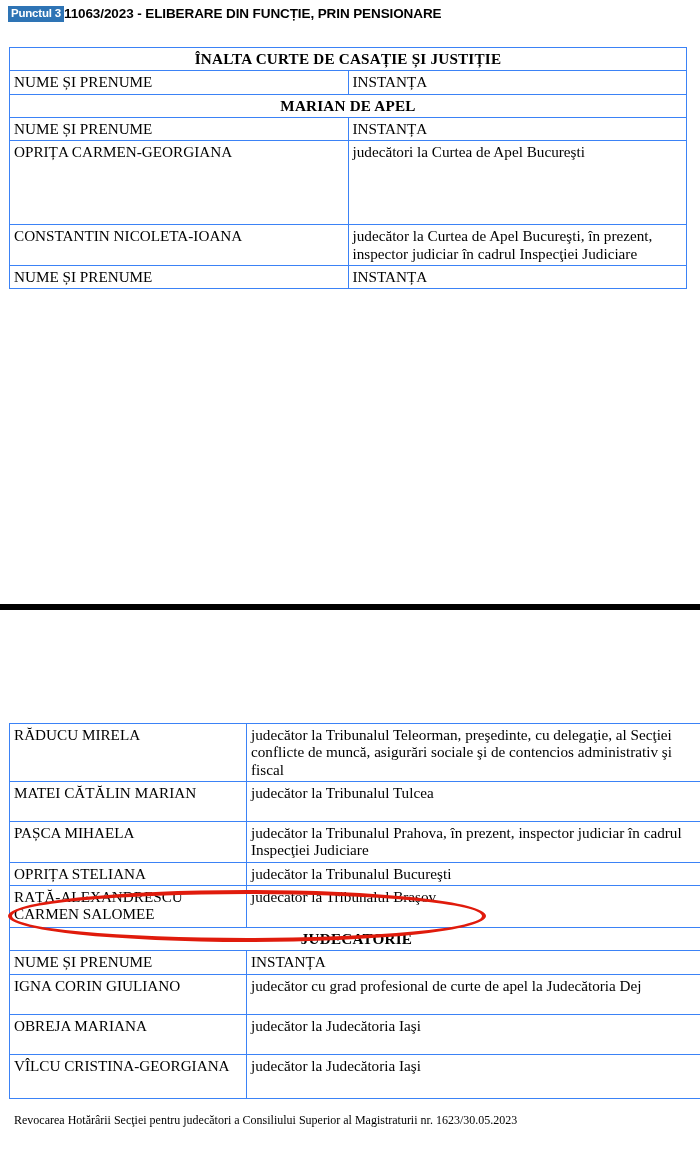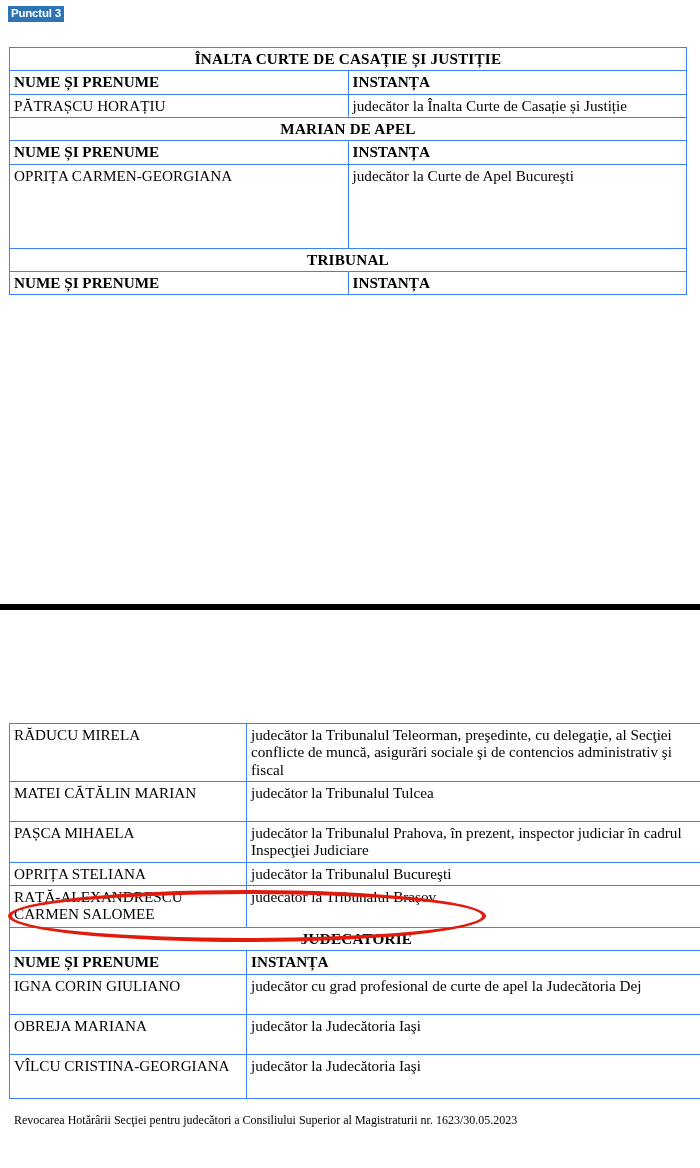--- a/index.html
+++ b/index.html
@@ -67,21 +67,21 @@
   }
   td.mid {
     vertical-align: middle;
   }
   .section-head {
     text-align: center;
     font-weight: bold;
     letter-spacing: 0.2px;
   }
   .colhead {
-    font-weight: bold;
+    font-weight: normal;
   }
   
   #table-one {
     left: 9px;
     top: 47px;
     width: 678px;
   }
   
   .band {
     position: absolute;
@@ -118,51 +118,49 @@
     line-height: 1.25;
   }
 </style>
 </head>
 <body>
 
 <div class="page">
 
   <div class="header-row">
     <span class="badge">Punctul 3</span>
+    <span class="header-title">11063/2023 - ELIBERARE DIN FUNCȚIE, PRIN PENSIONARE</span>
   </div>
 
   <table class="doc" id="table-one">
     <tbody>
       <tr>
         <td class="section-head" colspan="2">ÎNALTA CURTE DE CASAȚIE ȘI JUSTIȚIE</td>
       </tr>
       <tr>
         <td class="name colhead">NUME ȘI PRENUME</td>
         <td class="inst colhead">INSTANȚA</td>
       </tr>
-      <tr>
-        <td class="name">PĂTRAȘCU HORAȚIU</td>
-        <td class="inst">judecător la Înalta Curte de Casație și Justiție</td>
-      </tr>
 
       <tr>
         <td class="section-head" colspan="2">MARIAN DE APEL</td>
       </tr>
       <tr>
         <td class="name colhead">NUME ȘI PRENUME</td>
         <td class="inst colhead">INSTANȚA</td>
       </tr>
       <tr style="height:84px">
         <td class="name">OPRIȚA CARMEN-GEORGIANA</td>
-        <td class="inst mid">judecător la Curte de Apel Bucureşti</td>
-      </tr>
-
-      <tr>
-        <td class="section-head" colspan="2">TRIBUNAL</td>
-      </tr>
+        <td class="inst mid">judecători la Curtea de Apel Bucureşti</td>
+      </tr>
+      <tr style="height:40px">
+        <td class="name">CONSTANTIN NICOLETA-IOANA</td>
+        <td class="inst">judecător la Curtea de Apel Bucureşti, în prezent, inspector judiciar în cadrul Inspecţiei Judiciare</td>
+      </tr>
+
       <tr>
         <td class="name colhead">NUME ȘI PRENUME</td>
         <td class="inst colhead">INSTANȚA</td>
       </tr>
     </tbody>
   </table>
 
   <div class="band"></div>
 
   <table class="doc" id="table-two">

